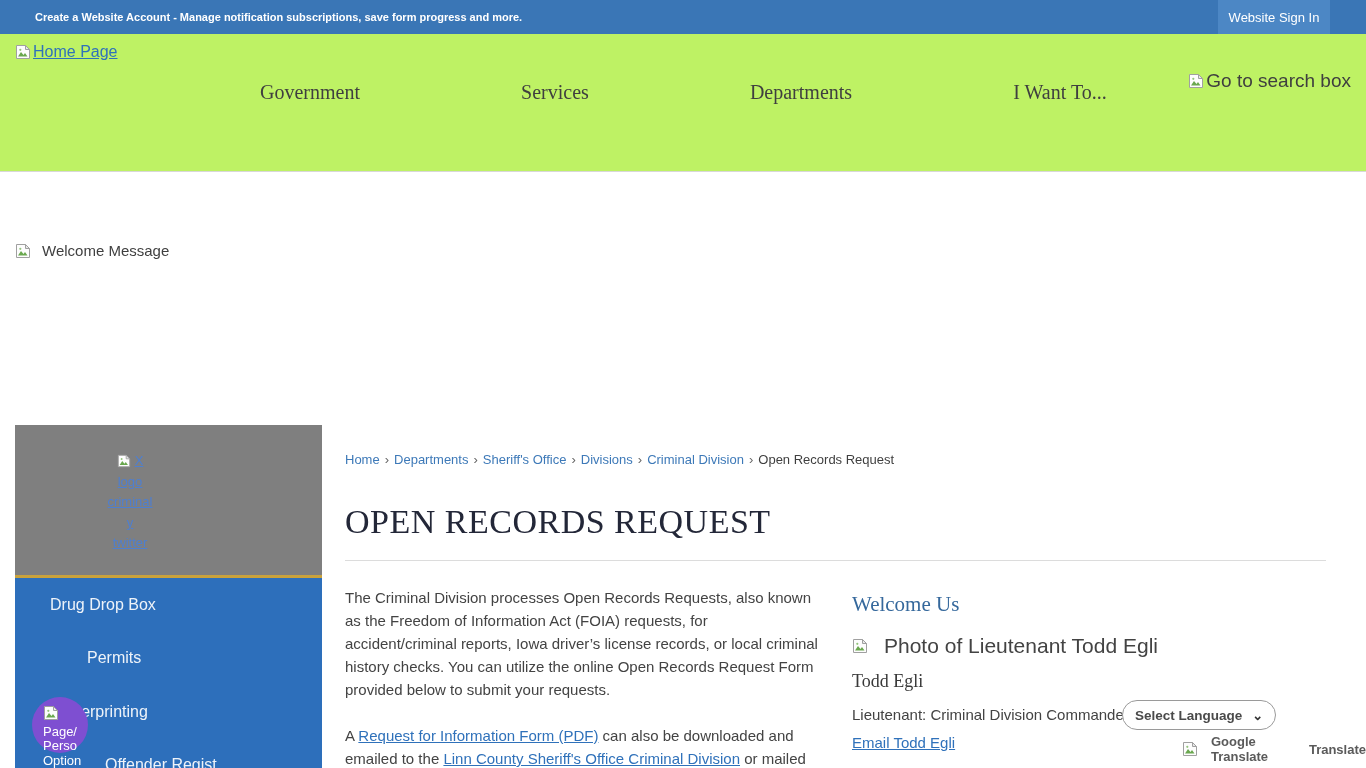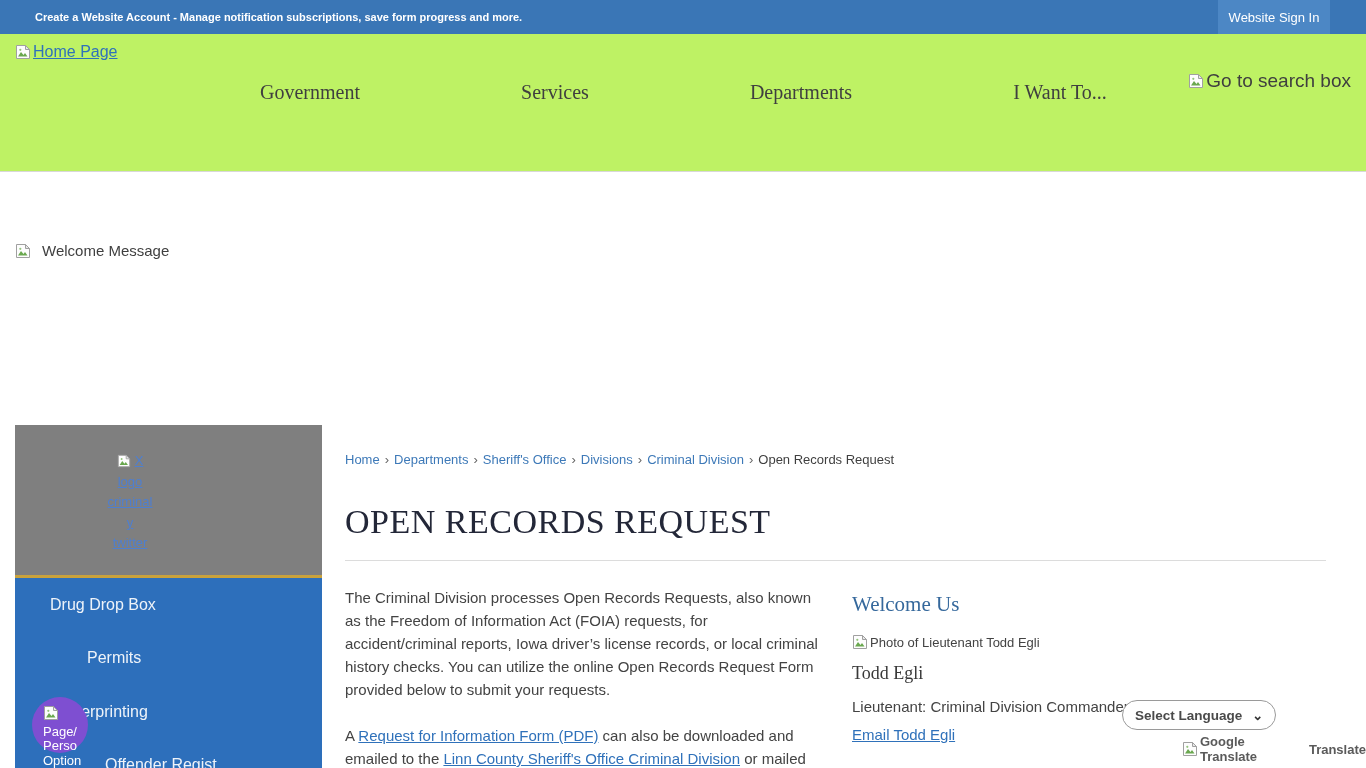--- a/index.html
+++ b/index.html
@@ -57,34 +57,34 @@
            font-weight:400; font-size:34px; letter-spacing:0.5px; color:#232738; }
   .rule { position:absolute; left:345px; top:560px; width:981px; border-top:1px solid #dcdcdc; }
   .article { position:absolute; left:345px; top:586px; width:478px; font-size:15px;
              line-height:23px; color:#434343; }
   .article p + p { margin-top:23px; }
   .inline-link { color:#2f71ba; text-decoration:underline; cursor:pointer; }
 
   
   .contact { position:absolute; left:852px; top:592px; width:470px; }
   .contact-h { font-family:"Liberation Serif", serif; font-size:21px; color:#35689c; }
-  .photo-alt { margin-top:17px; font-size:13px; color:#434343; display:flex; align-items:center; gap:2px; }
+  .photo-alt { margin-top:17px; font-size:21px; color:#434343; display:flex; align-items:center; gap:16px; }
   .contact-name { margin-top:13px; font-family:"Liberation Serif", serif; font-size:18px; color:#393939; }
   .contact-title { margin-top:14px; font-size:15px; color:#434343; }
   .contact-email { margin-top:11px; font-size:15px; color:#2f71ba; text-decoration:underline; cursor:pointer;
                    display:inline-block; }
 
   
   .lang-select { position:absolute; left:1122px; top:700px; width:154px; height:30px;
                  border:1px solid #9a9a9a; border-radius:15px; background:#fff; cursor:pointer;
                  display:flex; align-items:center; justify-content:center; gap:10px;
                  font-size:13.5px; font-weight:600; color:#4a4a4a; }
   .chev { font-size:13px; color:#333; font-weight:bold; }
   .gt-line { position:absolute; left:1182px; top:734px; font-size:13px; font-weight:600; color:#5a5a5a;
-             display:flex; align-items:center; gap:2px; }
+             display:flex; align-items:center; gap:13px; }
   .gt-line .t-btn { margin-left:4px; cursor:pointer; }
 
   .bi { width:16px; height:16px; flex:0 0 auto; }
   .bi-sm { width:14px; height:14px; }
 </style>
 </head>
 <body>
 
 <svg width="0" height="0" style="position:absolute">
   <defs>

